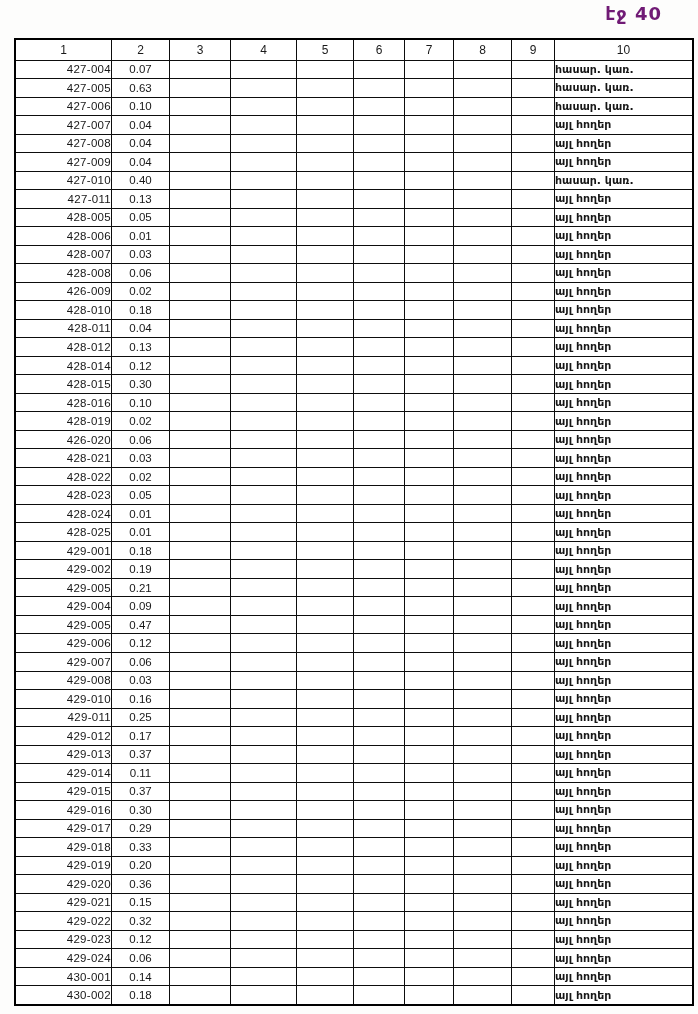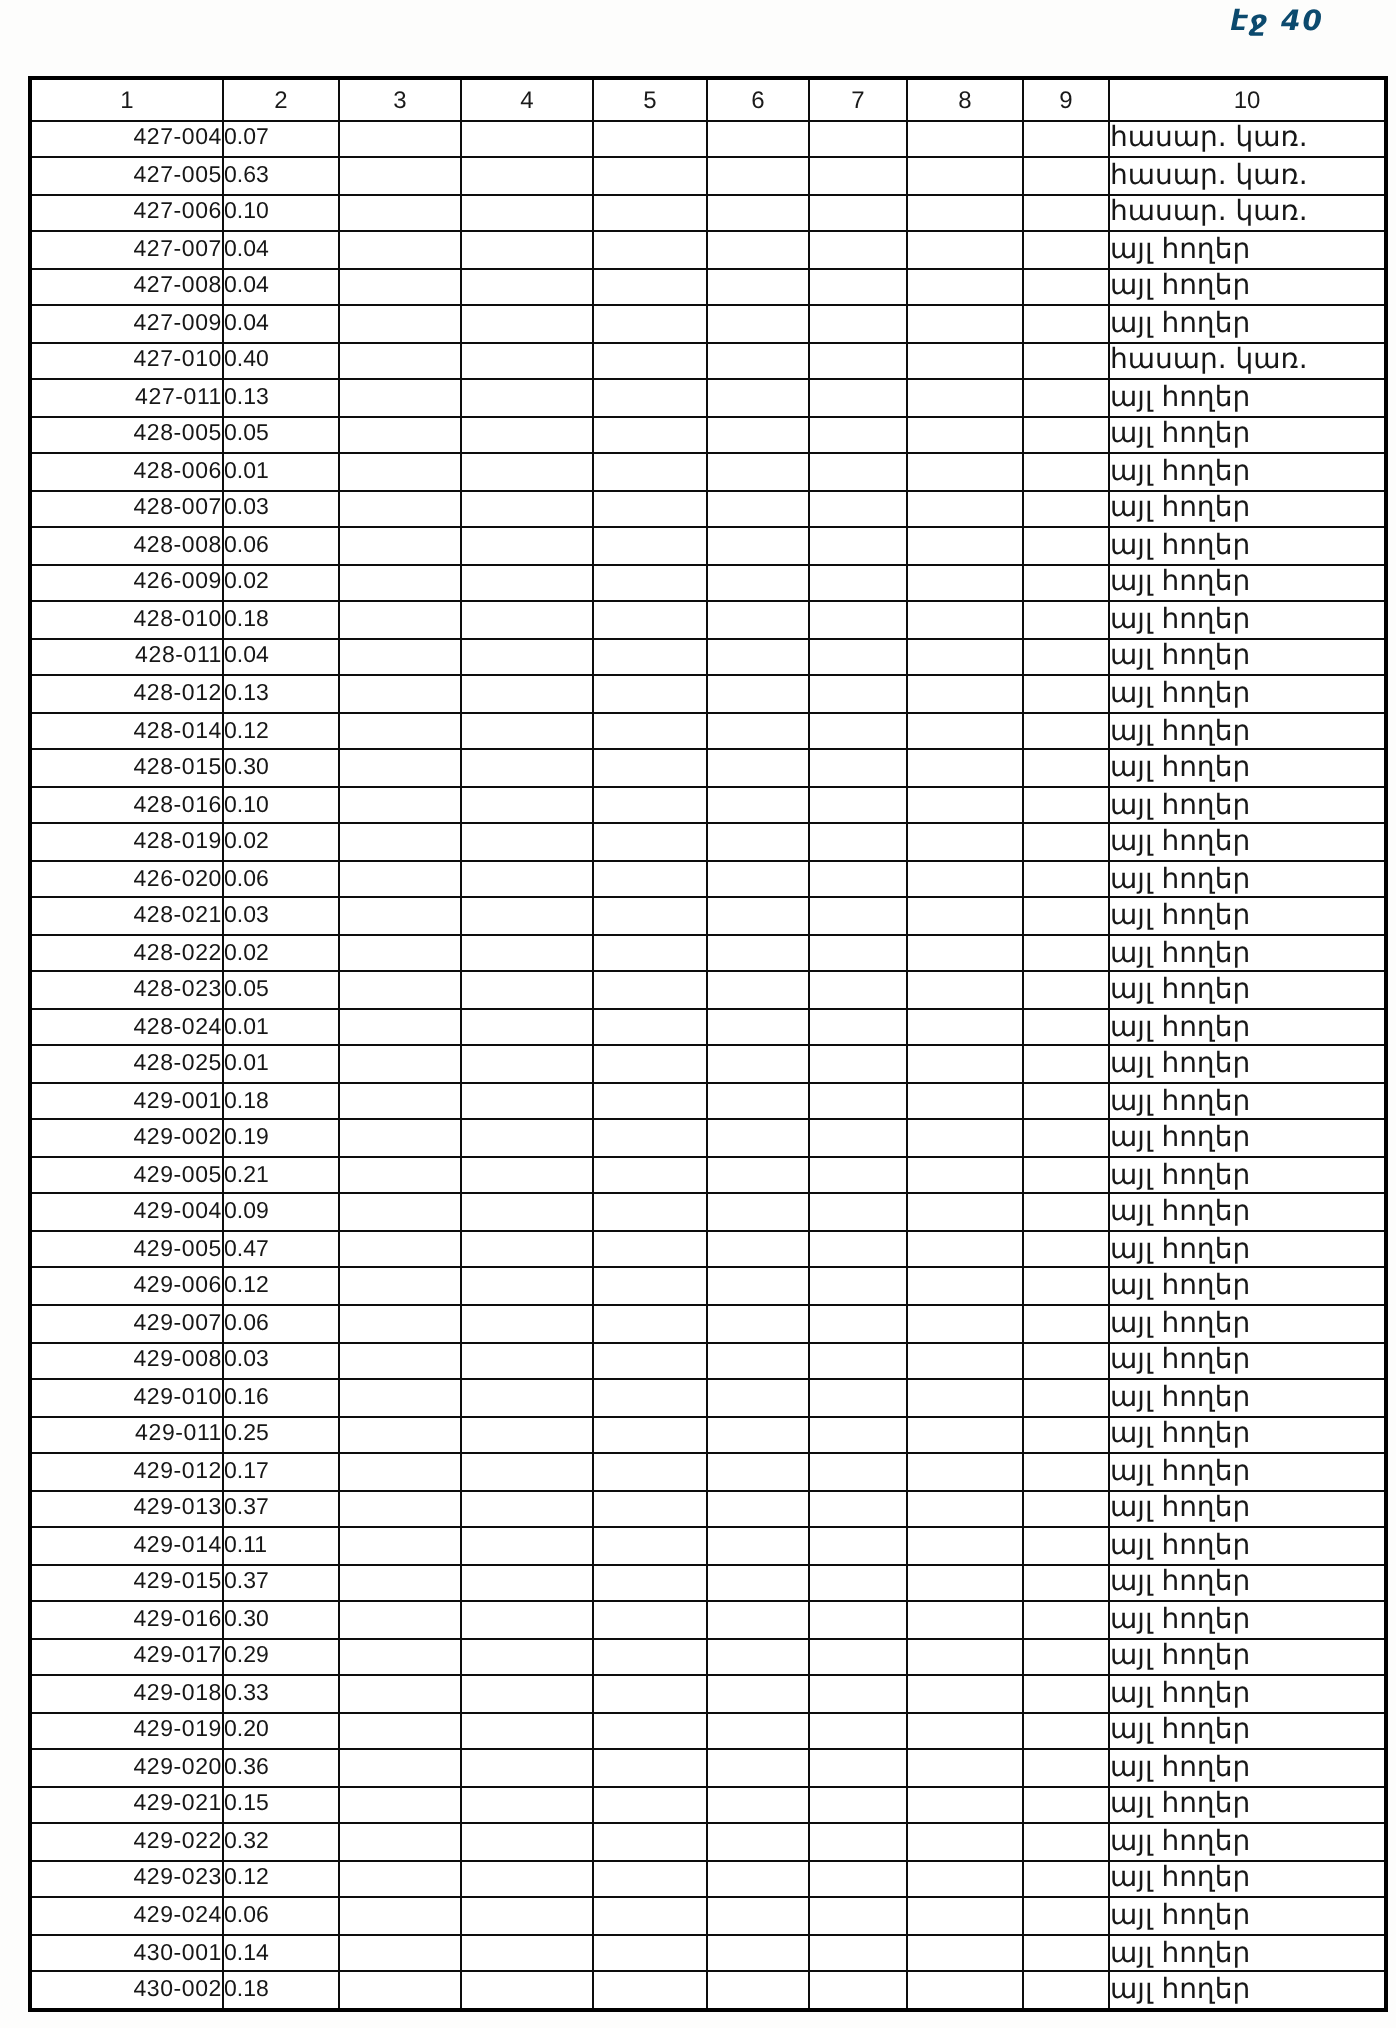--- a/index.html
+++ b/index.html
@@ -14,26 +14,25 @@
     margin: 0 auto;
     background: #fdfdfc;
     overflow: hidden;
     font-family: "Liberation Sans", "DejaVu Sans", sans-serif;
     color: #141414;
   }
   .page-label {
     position: absolute;
     top: 3px;
     right: 36px;
-    font-size: 14px;
+    font-size: 18px;
     font-weight: bold;
     letter-spacing: 1px;
-    color: #0c4a6e;
+    color: #701a75;
     font-family: "DejaVu Sans", sans-serif;
-    font-style: italic;
   }
   table.grid {
     position: absolute;
     left: 14px;
     top: 38px;
     width: 669px;
     height: 968px;
     border-collapse: collapse;
     table-layout: fixed;
     background: #fff;
@@ -51,26 +50,27 @@
     font-weight: normal;
     text-align: center;
     border-bottom-width: 2px;
     color: #1a1a1a;
   }
   tbody td {
     font-size: 11.5px;
     color: #171717;
   }
   td.c1 { text-align: right; padding-left: 5px; letter-spacing: 0.3px; }
-  td.c2 { }
+  td.c2 { text-align: center; }
   td.c10 {
     text-align: left;
     padding-left: 4px;
-    font-size: 14px;
+    font-size: 11px;
     font-family: "DejaVu Sans", sans-serif;
+    font-weight: bold;
   }
   .c1 { width: 95px; }
   .c2 { width: 57px; }
   .c3 { width: 60px; }
   .c4 { width: 65px; }
   .c5 { width: 56px; }
   .c6 { width: 50px; }
   .c7 { width: 48px; }
   .c8 { width: 57px; }
   .c9 { width: 42px; }

